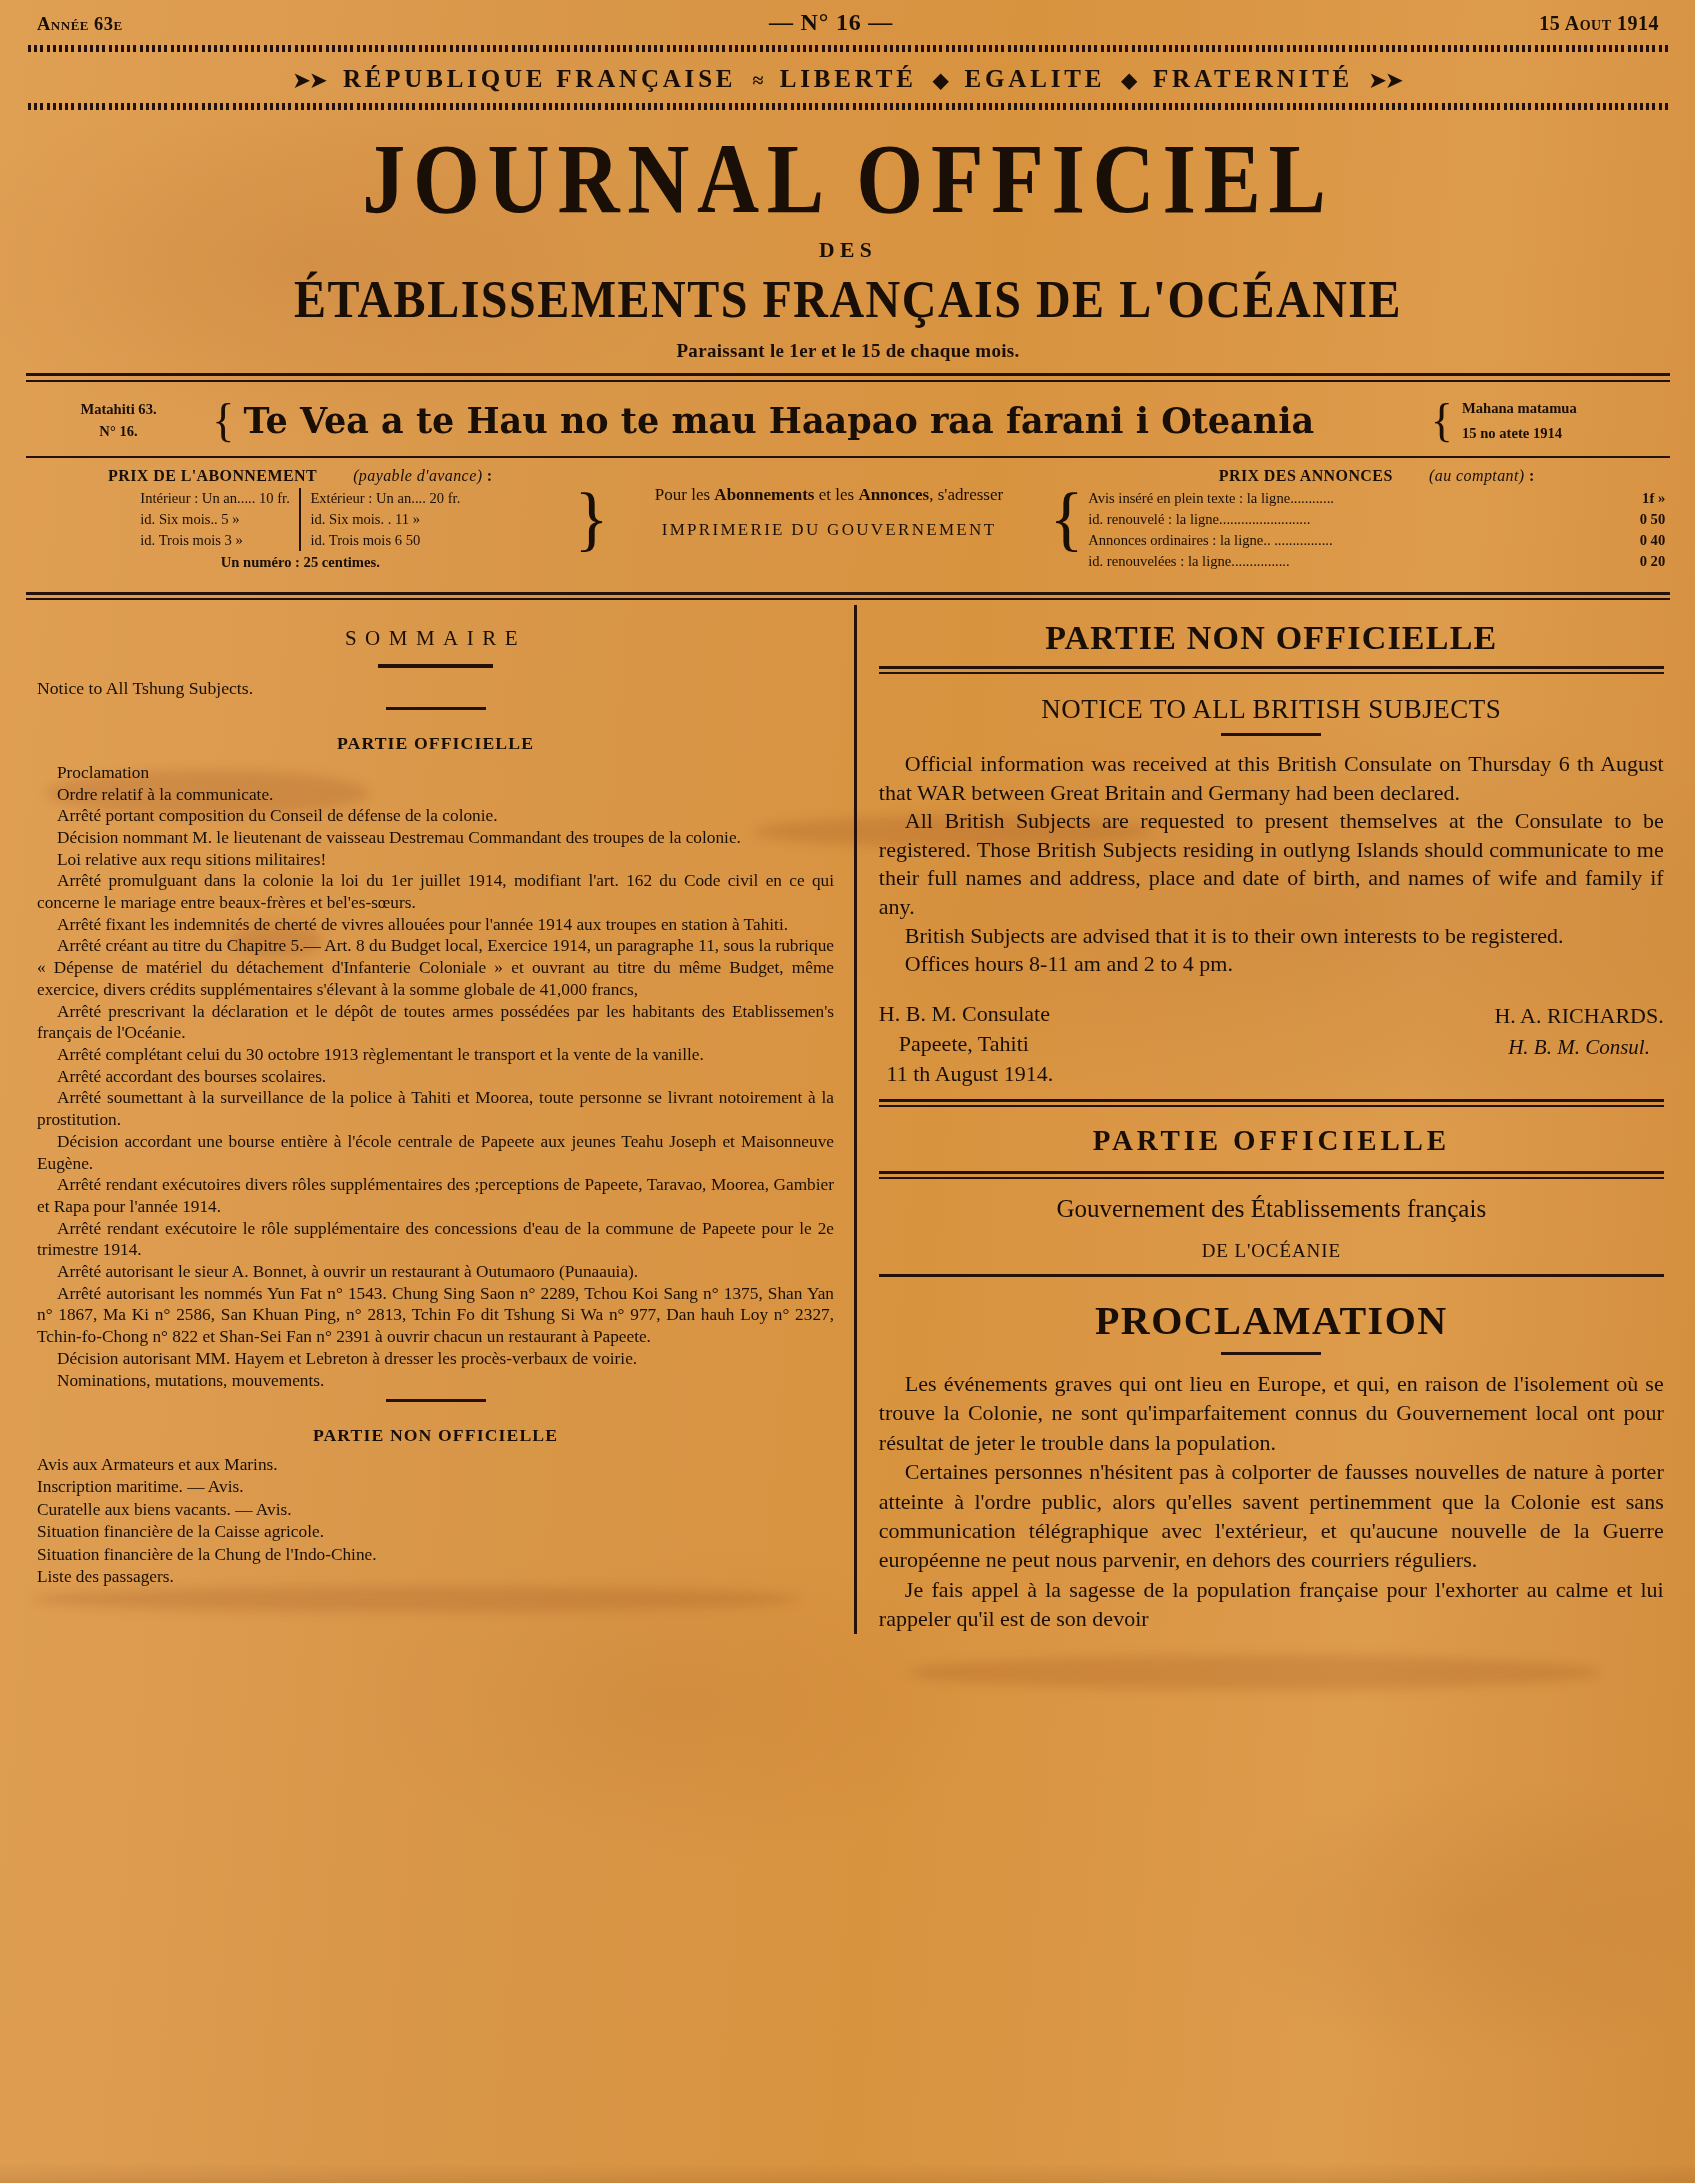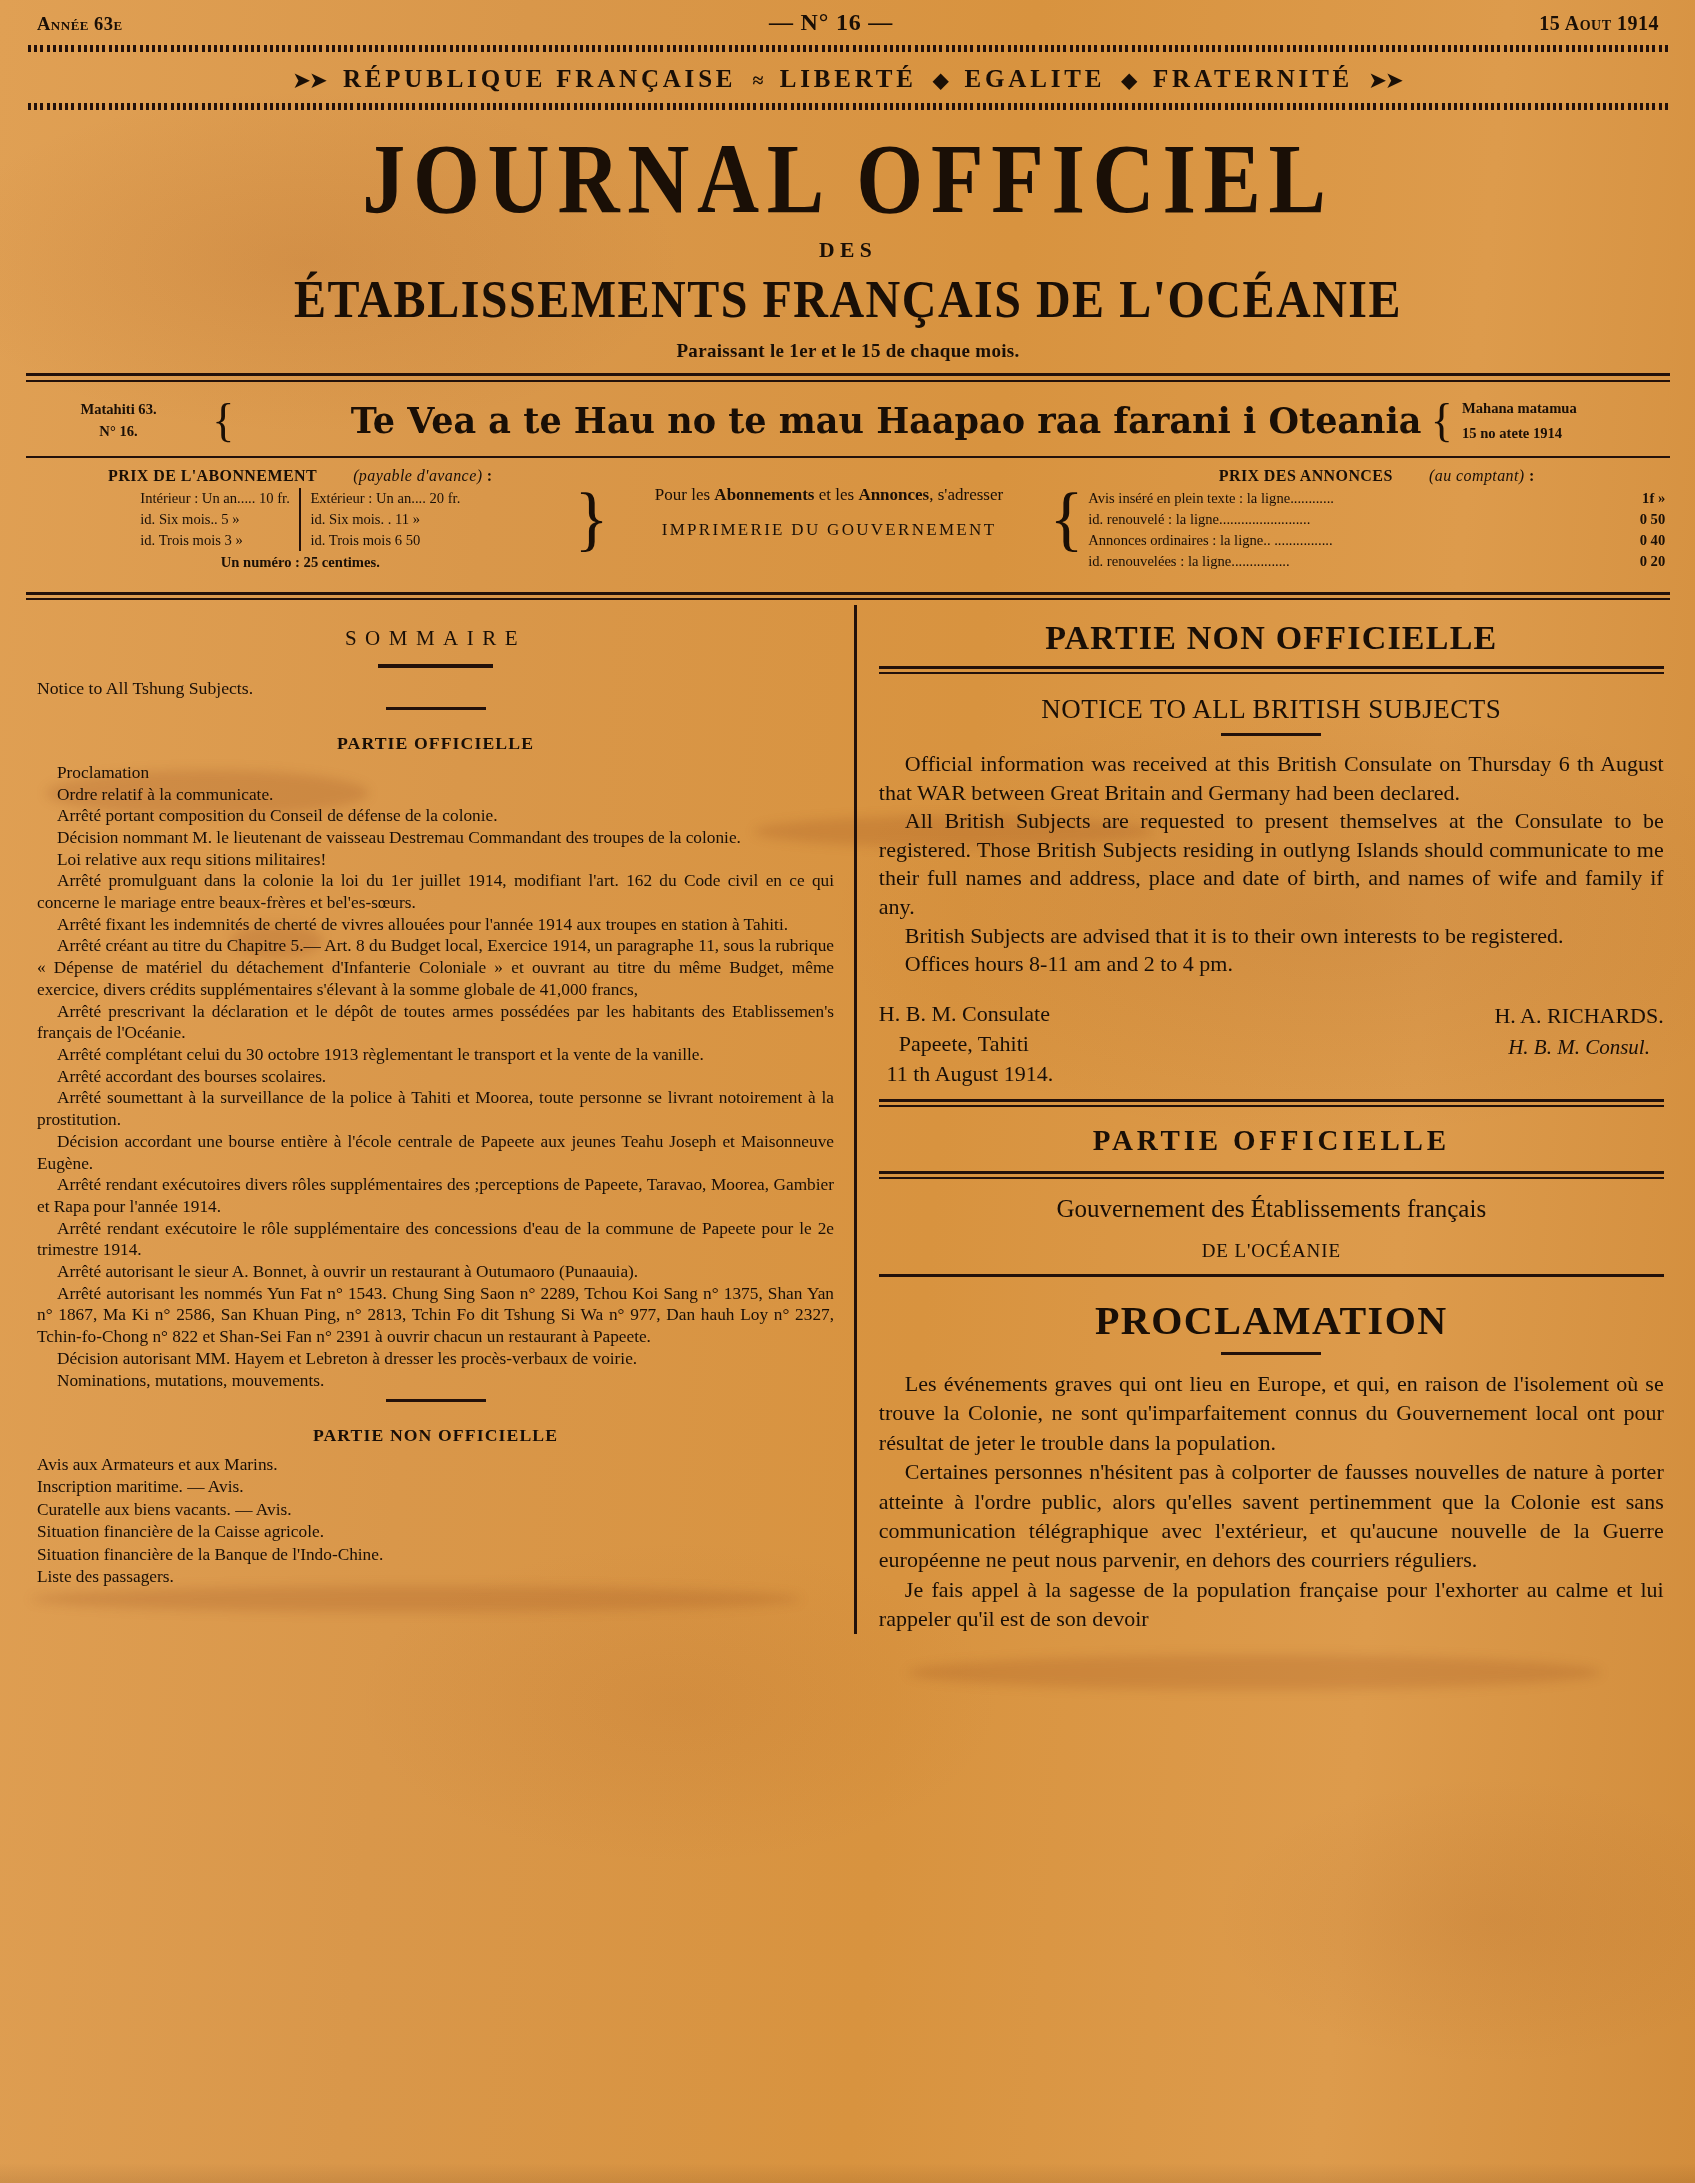--- a/index.html
+++ b/index.html
@@ -52,21 +52,21 @@
   .paraissant { font-size:19px; font-weight:700; letter-spacing:0.3px; margin-top:12.3px; }
 
   .dblrule { margin:10.8px 6.2px 0; border-top:3.8px solid #23110a; border-bottom:2.3px solid #23110a;
              height:3.8px; }
   .thinrule{ margin:0 6.2px; border-top:2.3px solid #23110a; }
 
   
   .band { display:flex; align-items:center; padding:14px 14px 10.8px; }
   .band .left { width:169px; text-align:center; font-size:14.6px; line-height:1.5; font-weight:700; }
   .band .brace { font-size:46px; line-height:.6; padding:0 9.2px; font-weight:400; }
-  .band .mid { flex:1; text-align:right; font-size:35px; font-weight:700;
+  .band .mid { flex:1; text-align:left; font-size:35px; font-weight:700;
                font-family:"DejaVu Serif", serif; letter-spacing:0px; }
   .band .right { width:200px; font-size:14.6px; line-height:1.7; font-weight:700; }
 
   
   .pricebar { display:flex; align-items:stretch; padding:6.2px 10.8px 7.7px; gap:0; }
   .pricecol { font-size:14.6px; line-height:1.45; }
   .pricecol.left { width:539px; }
   .pricecol.mid { flex:1; text-align:center; padding-top:18.5px; }
   .pricecol.right { width:577px; }
   .pr-title { text-align:center; font-weight:700; font-size:16px; letter-spacing:0.4px; }
@@ -274,21 +274,21 @@
       </div>
 
       <div class="shortrule sm"></div>
       <div class="center-head">PARTIE NON OFFICIELLE</div>
 
       <div class="som-list">
         <p>Avis aux Armateurs et aux Marins.</p>
         <p>Inscription maritime. — Avis.</p>
         <p>Curatelle aux biens vacants. — Avis.</p>
         <p>Situation financière de la Caisse agricole.</p>
-        <p>Situation financière de la Banque de l'Indo-Chine.</p>
+        <p>Situation financière de la Chung de l'Indo-Chine.</p>
         <p>Liste des passagers.</p>
       </div>
     </div>
 
     <div class="vrule"></div>
 
     <div class="colR">
       <div class="pno">PARTIE NON OFFICIELLE</div>
       <div class="rule-dbl"></div>
 

